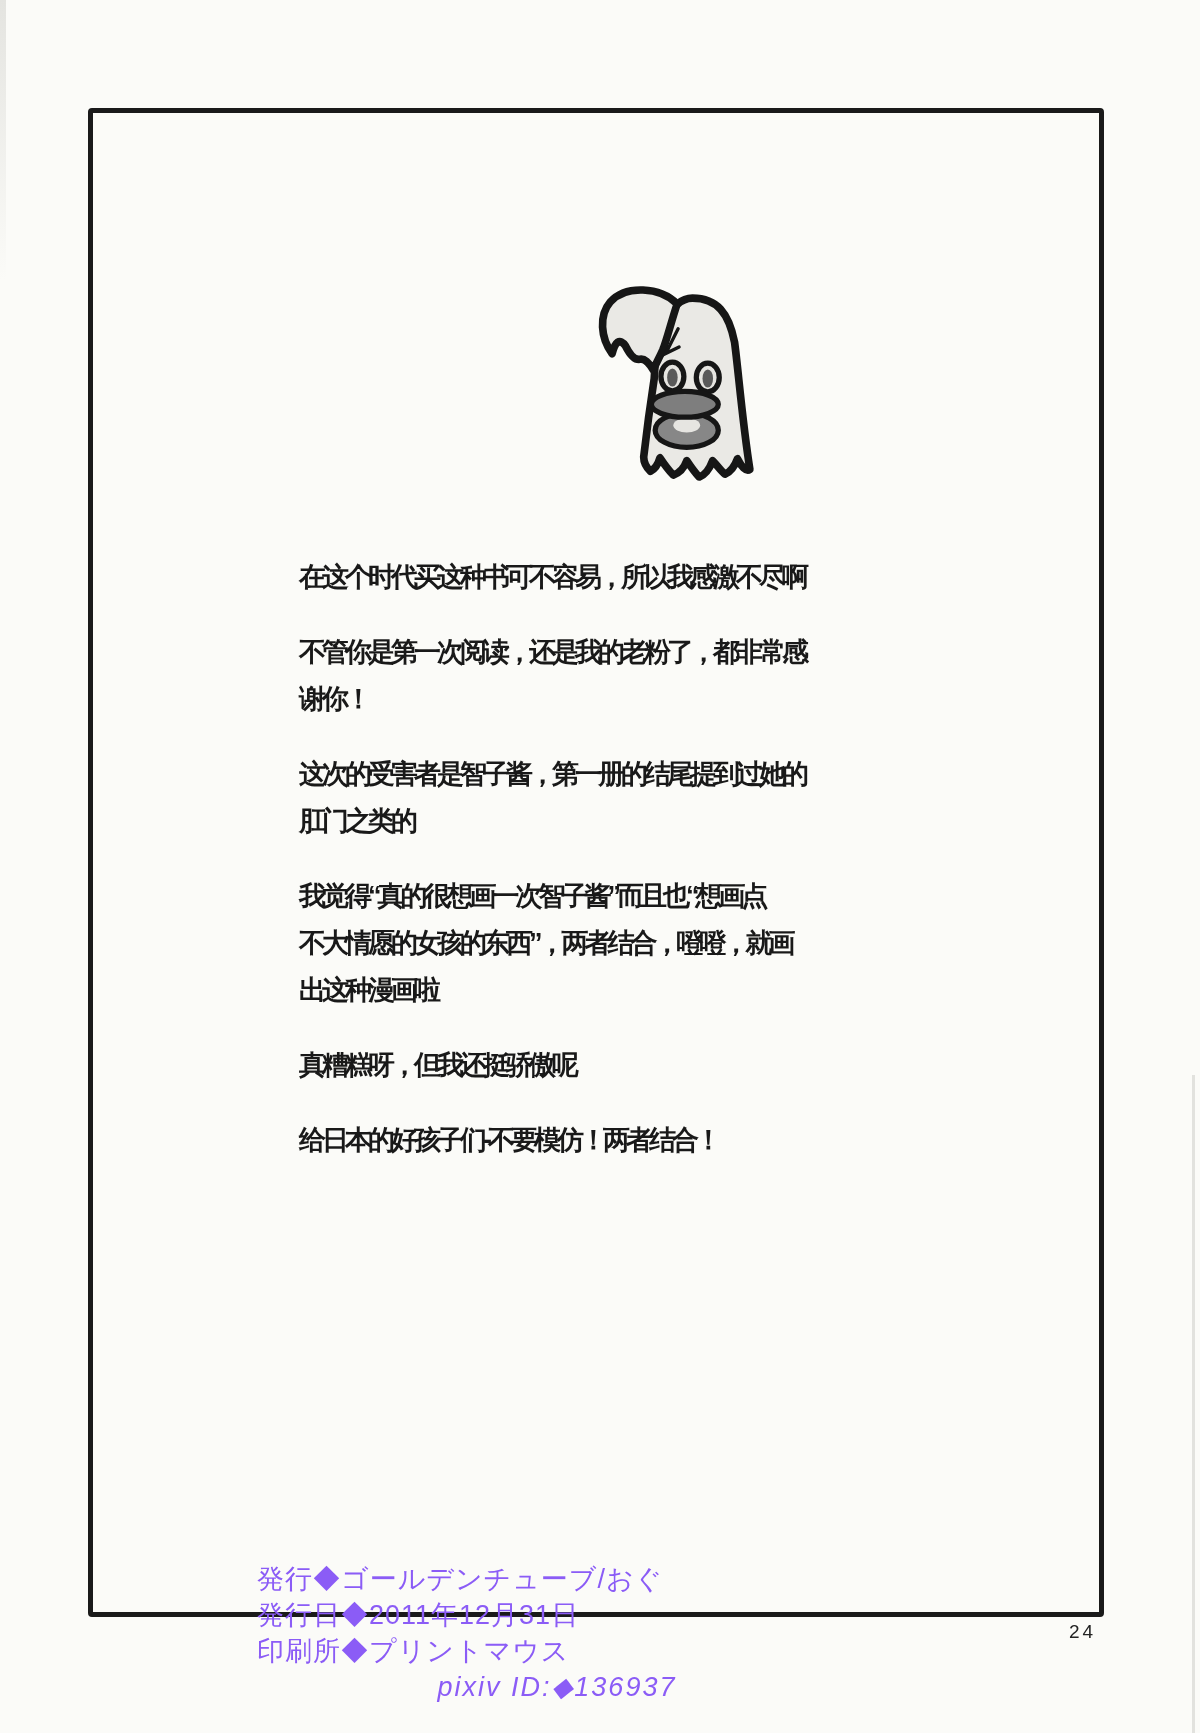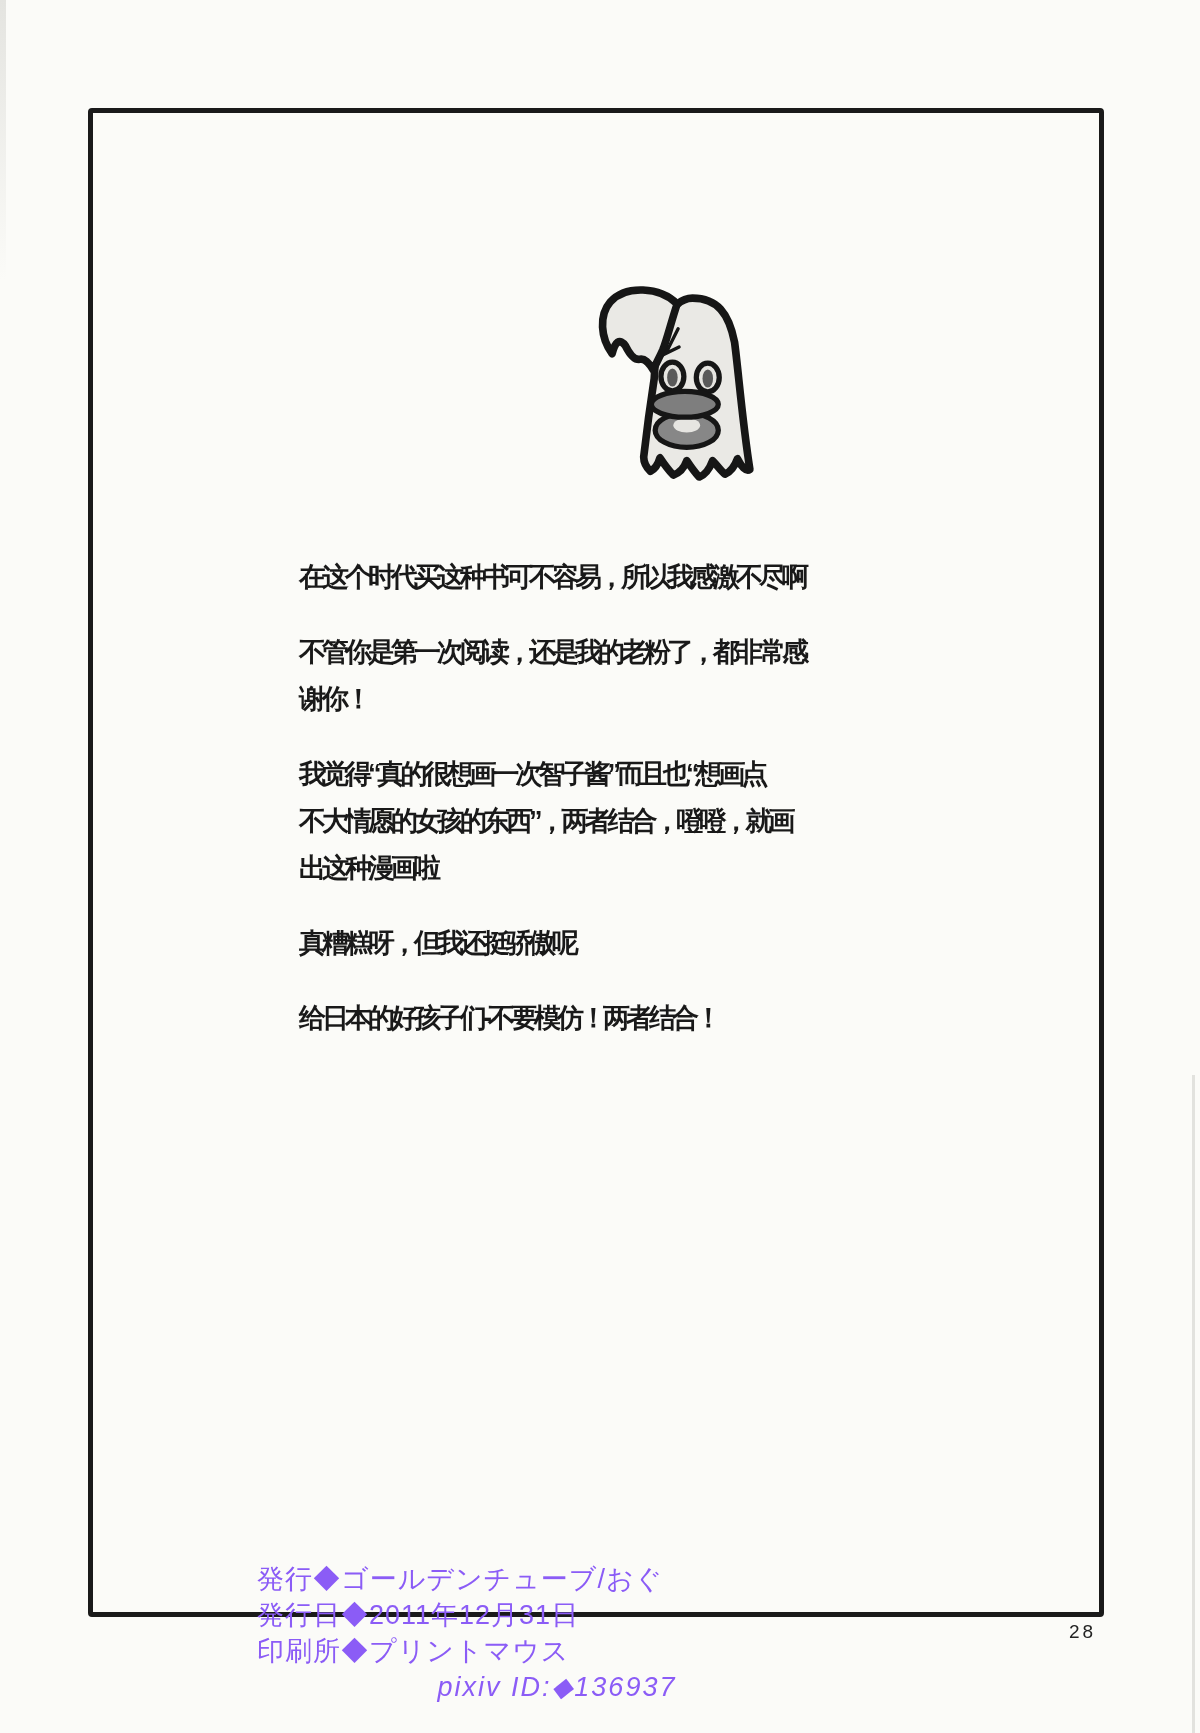--- a/index.html
+++ b/index.html
@@ -104,20 +104,24 @@
 
   <div class="afterword">
     <div class="para">
       <div class="tline">在这个时代买这种书可不容易，所以我感激不尽啊</div>
     </div>
     <div class="para">
       <div class="tline">不管你是第一次阅读，还是我的老粉了，都非常感</div>
       <div class="tline">谢你！</div>
     </div>
     <div class="para">
+      <div class="tline">这次的受害者是智子酱，第一册的结尾提到过她的</div>
+      <div class="tline">肛门之类的</div>
+    </div>
+    <div class="para">
       <div class="tline">我觉得“真的很想画一次智子酱”而且也“想画点</div>
       <div class="tline">不大情愿的女孩的东西”，两者结合，噔噔，就画</div>
       <div class="tline">出这种漫画啦</div>
     </div>
     <div class="para">
       <div class="tline">真糟糕呀，但我还挺骄傲呢</div>
     </div>
     <div class="para">
       <div class="tline">给日本的好孩子们-不要模仿！两者结合！</div>
     </div>
@@ -125,13 +129,13 @@
 
   <div class="colophon">
     <div class="cline">発行◆ゴールデンチューブ/おぐ</div>
     <div class="cline">発行日◆2011年12月31日</div>
     <div class="cline">印刷所◆プリントマウス</div>
     <div class="cline latin">pixiv ID:◆136937</div>
   </div>
 
 </div>
 
-<div class="page-number">28</div>
+<div class="page-number">24</div>
 
 </body></html>

